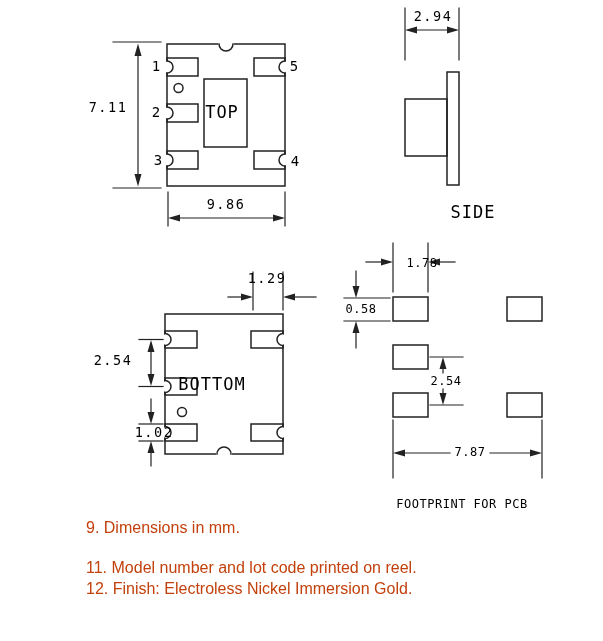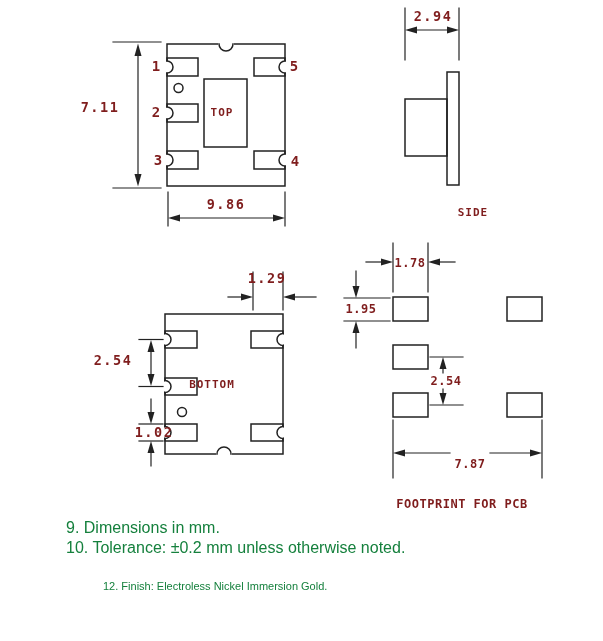--- a/index.html
+++ b/index.html
@@ -1,25 +1,25 @@
 <!DOCTYPE html>
 <html><head>
 <meta charset="utf-8">
 <style>
   html,body{margin:0;padding:0;background:#ffffff;}
   #page{position:relative;width:603px;height:641px;background:#ffffff;overflow:hidden;
         font-family:"DejaVu Sans Mono",monospace;color:#1f1f1f;}
   #drawing-svg{position:absolute;left:0;top:0;}
-  .txt{position:absolute;transform:translate(-50%,-50%);white-space:nowrap;color:#7f1d1d;font-weight:bold;}
+  .txt{position:absolute;transform:translate(-50%,-50%);white-space:nowrap;color:#000000;}
   .dim{font-family:"DejaVu Sans Mono",monospace;font-size:13.5px;letter-spacing:1.5px;}
   .dim-sm{font-family:"DejaVu Sans Mono",monospace;font-size:12px;letter-spacing:0.5px;}
   .pin{font-family:"DejaVu Sans Mono",monospace;font-size:14px;}
-  .viewlabel{font-family:"DejaVu Sans Mono",monospace;font-size:11px;letter-spacing:1px;}
-  .note{position:absolute;left:66px;font-family:"Liberation Sans",sans-serif;font-size:16px;color:#15803d;white-space:nowrap;}
-  .note-sm{font-size:11px;margin-left:37px;}
+  .viewlabel{font-family:"DejaVu Sans Mono",monospace;font-size:17px;letter-spacing:1px;}
+  .note{position:absolute;left:86px;font-family:"Liberation Sans",sans-serif;font-size:16px;color:#c2410c;white-space:nowrap;}
+  .note-sm{font-size:16px;}
 </style>
 </head>
 <body>
 
 <div id="page">
 
   <svg id="drawing-svg" width="603" height="641" viewBox="0 0 603 641" stroke="#222" fill="none" stroke-width="1.5" stroke-linecap="square">
 
     <g>
       <rect x="167" y="44" width="118" height="142"></rect>
@@ -176,28 +176,28 @@
   <div class="txt pin" style="left:156px;top:112px;">2</div>
   <div class="txt pin" style="left:158px;top:160px;">3</div>
   <div class="txt pin" style="left:295px;top:161px;">4</div>
   <div class="txt pin" style="left:294px;top:66px;">5</div>
 
   <div class="txt viewlabel" style="left:222px;top:112px;">TOP</div>
   <div class="txt viewlabel" style="left:212px;top:384px;">BOTTOM</div>
   <div class="txt viewlabel" style="left:473px;top:212px;">SIDE</div>
   <div class="txt dim-sm" style="left:462px;top:504px;">FOOTPRINT FOR PCB</div>
 
-  <div class="txt dim" style="left:100px;top:107px;">7.11</div>
+  <div class="txt dim" style="left:108px;top:107px;">7.11</div>
   <div class="txt dim" style="left:226px;top:204px;">9.86</div>
   <div class="txt dim" style="left:433px;top:16px;">2.94</div>
   <div class="txt dim" style="left:267px;top:278px;">1.29</div>
   <div class="txt dim" style="left:113px;top:360px;">2.54</div>
   <div class="txt dim" style="left:113px;top:432px;margin-left:41px;">1.02</div>
-  <div class="txt dim-sm" style="left:410px;top:263px;">1.78</div>
-  <div class="txt dim-sm" style="left:361px;top:309px;">1.95</div>
+  <div class="txt dim-sm" style="left:410px;top:263px;padding-left:24px;">1.78</div>
+  <div class="txt dim-sm" style="left:361px;top:309px;">0.58</div>
   <div class="txt dim-sm" style="left:446px;top:381px;">2.54</div>
-  <div class="txt dim-sm" style="left:470px;top:452px;margin-top:12px;">7.87</div>
+  <div class="txt dim-sm" style="left:470px;top:452px;">7.87</div>
 
   <div class="note" style="top:519px;">9. Dimensions in mm.</div>
-  <div class="note" style="top:539px;">10. Tolerance: ±0.2 mm unless otherwise noted.</div>
+  <div class="note" style="top:559px;">11. Model number and lot code printed on reel.</div>
   <div class="note note-sm" style="top:580px;">12. Finish: Electroless Nickel Immersion Gold.</div>
 
 </div>
 
 </body></html>

